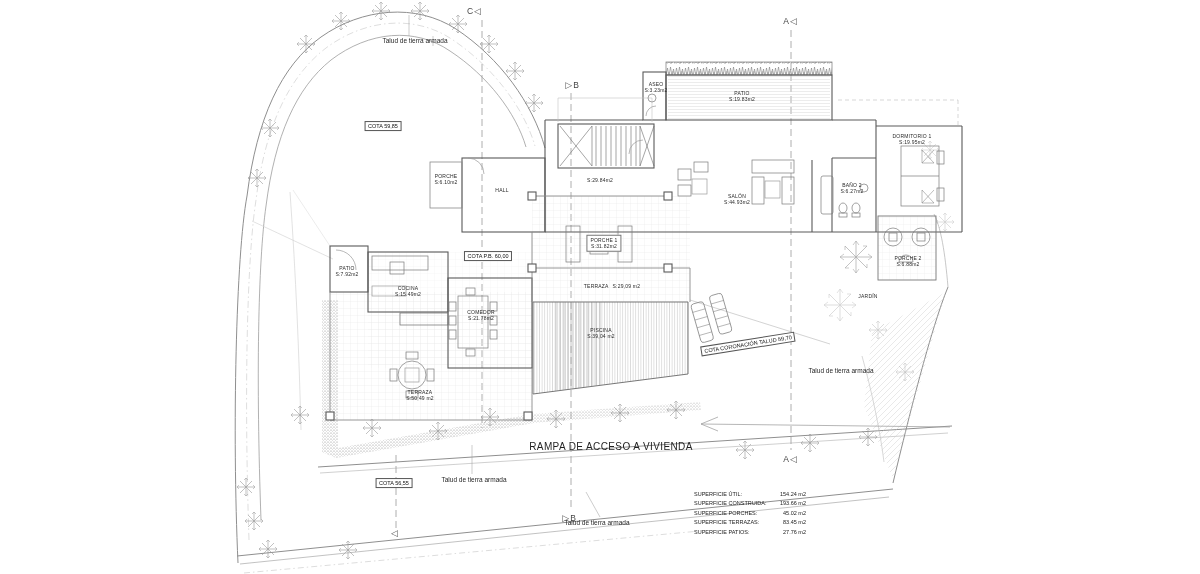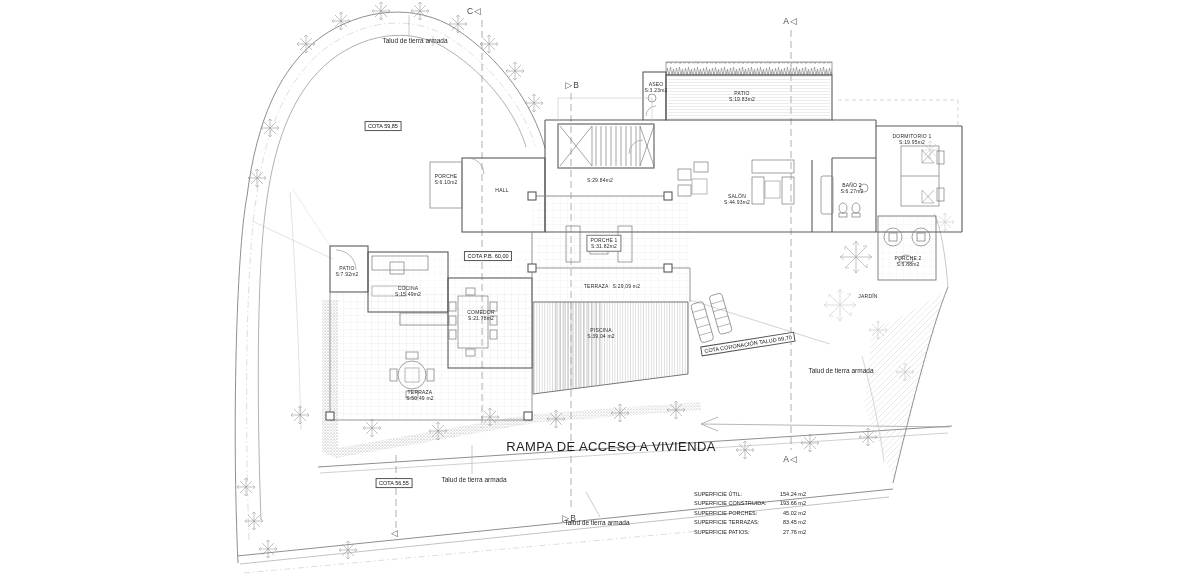--- a/index.html
+++ b/index.html
@@ -7,21 +7,21 @@
          font-family:"Liberation Sans", sans-serif;color:#222;}
   svg{position:absolute;left:0;top:0;}
   .lbl{position:absolute;transform:translate(-50%,-50%);text-align:center;white-space:nowrap;
        color:#2a2a2a;line-height:1.25;}
   .room{font-size:5px;letter-spacing:.2px;}
   .room .nm{display:block;}
   .room .ar{display:block;}
   .room.inline .nm,.room.inline .ar{display:inline;padding:0 2px;}
   .room.boxed{border:.5px solid #777;background:#fff;padding:1px 3px;}
   .note{font-size:6.5px;color:#1f1f1f;}
-  .note.big{font-size:13px;letter-spacing:.4px;font-weight:500;}
+  .note.big{font-size:10px;letter-spacing:.4px;font-weight:500;}
   .cota{font-size:5.5px;border:.6px solid #555;background:#fff;padding:.5px 2.5px;color:#111;}
   .marker{position:absolute;transform:translate(-50%,-50%);display:flex;align-items:center;gap:1px;
           font-size:8.5px;color:#444;}
   .marker .tri{font-size:9px;line-height:1;color:#555;}
   .surftable{position:absolute;left:694px;top:491px;width:112px;font-size:5.5px;color:#222;}
   .surfrow{display:flex;justify-content:space-between;margin-bottom:3.4px;}
   .surfrow .v{text-align:right;}
 </style>
 </head>
 <body>

